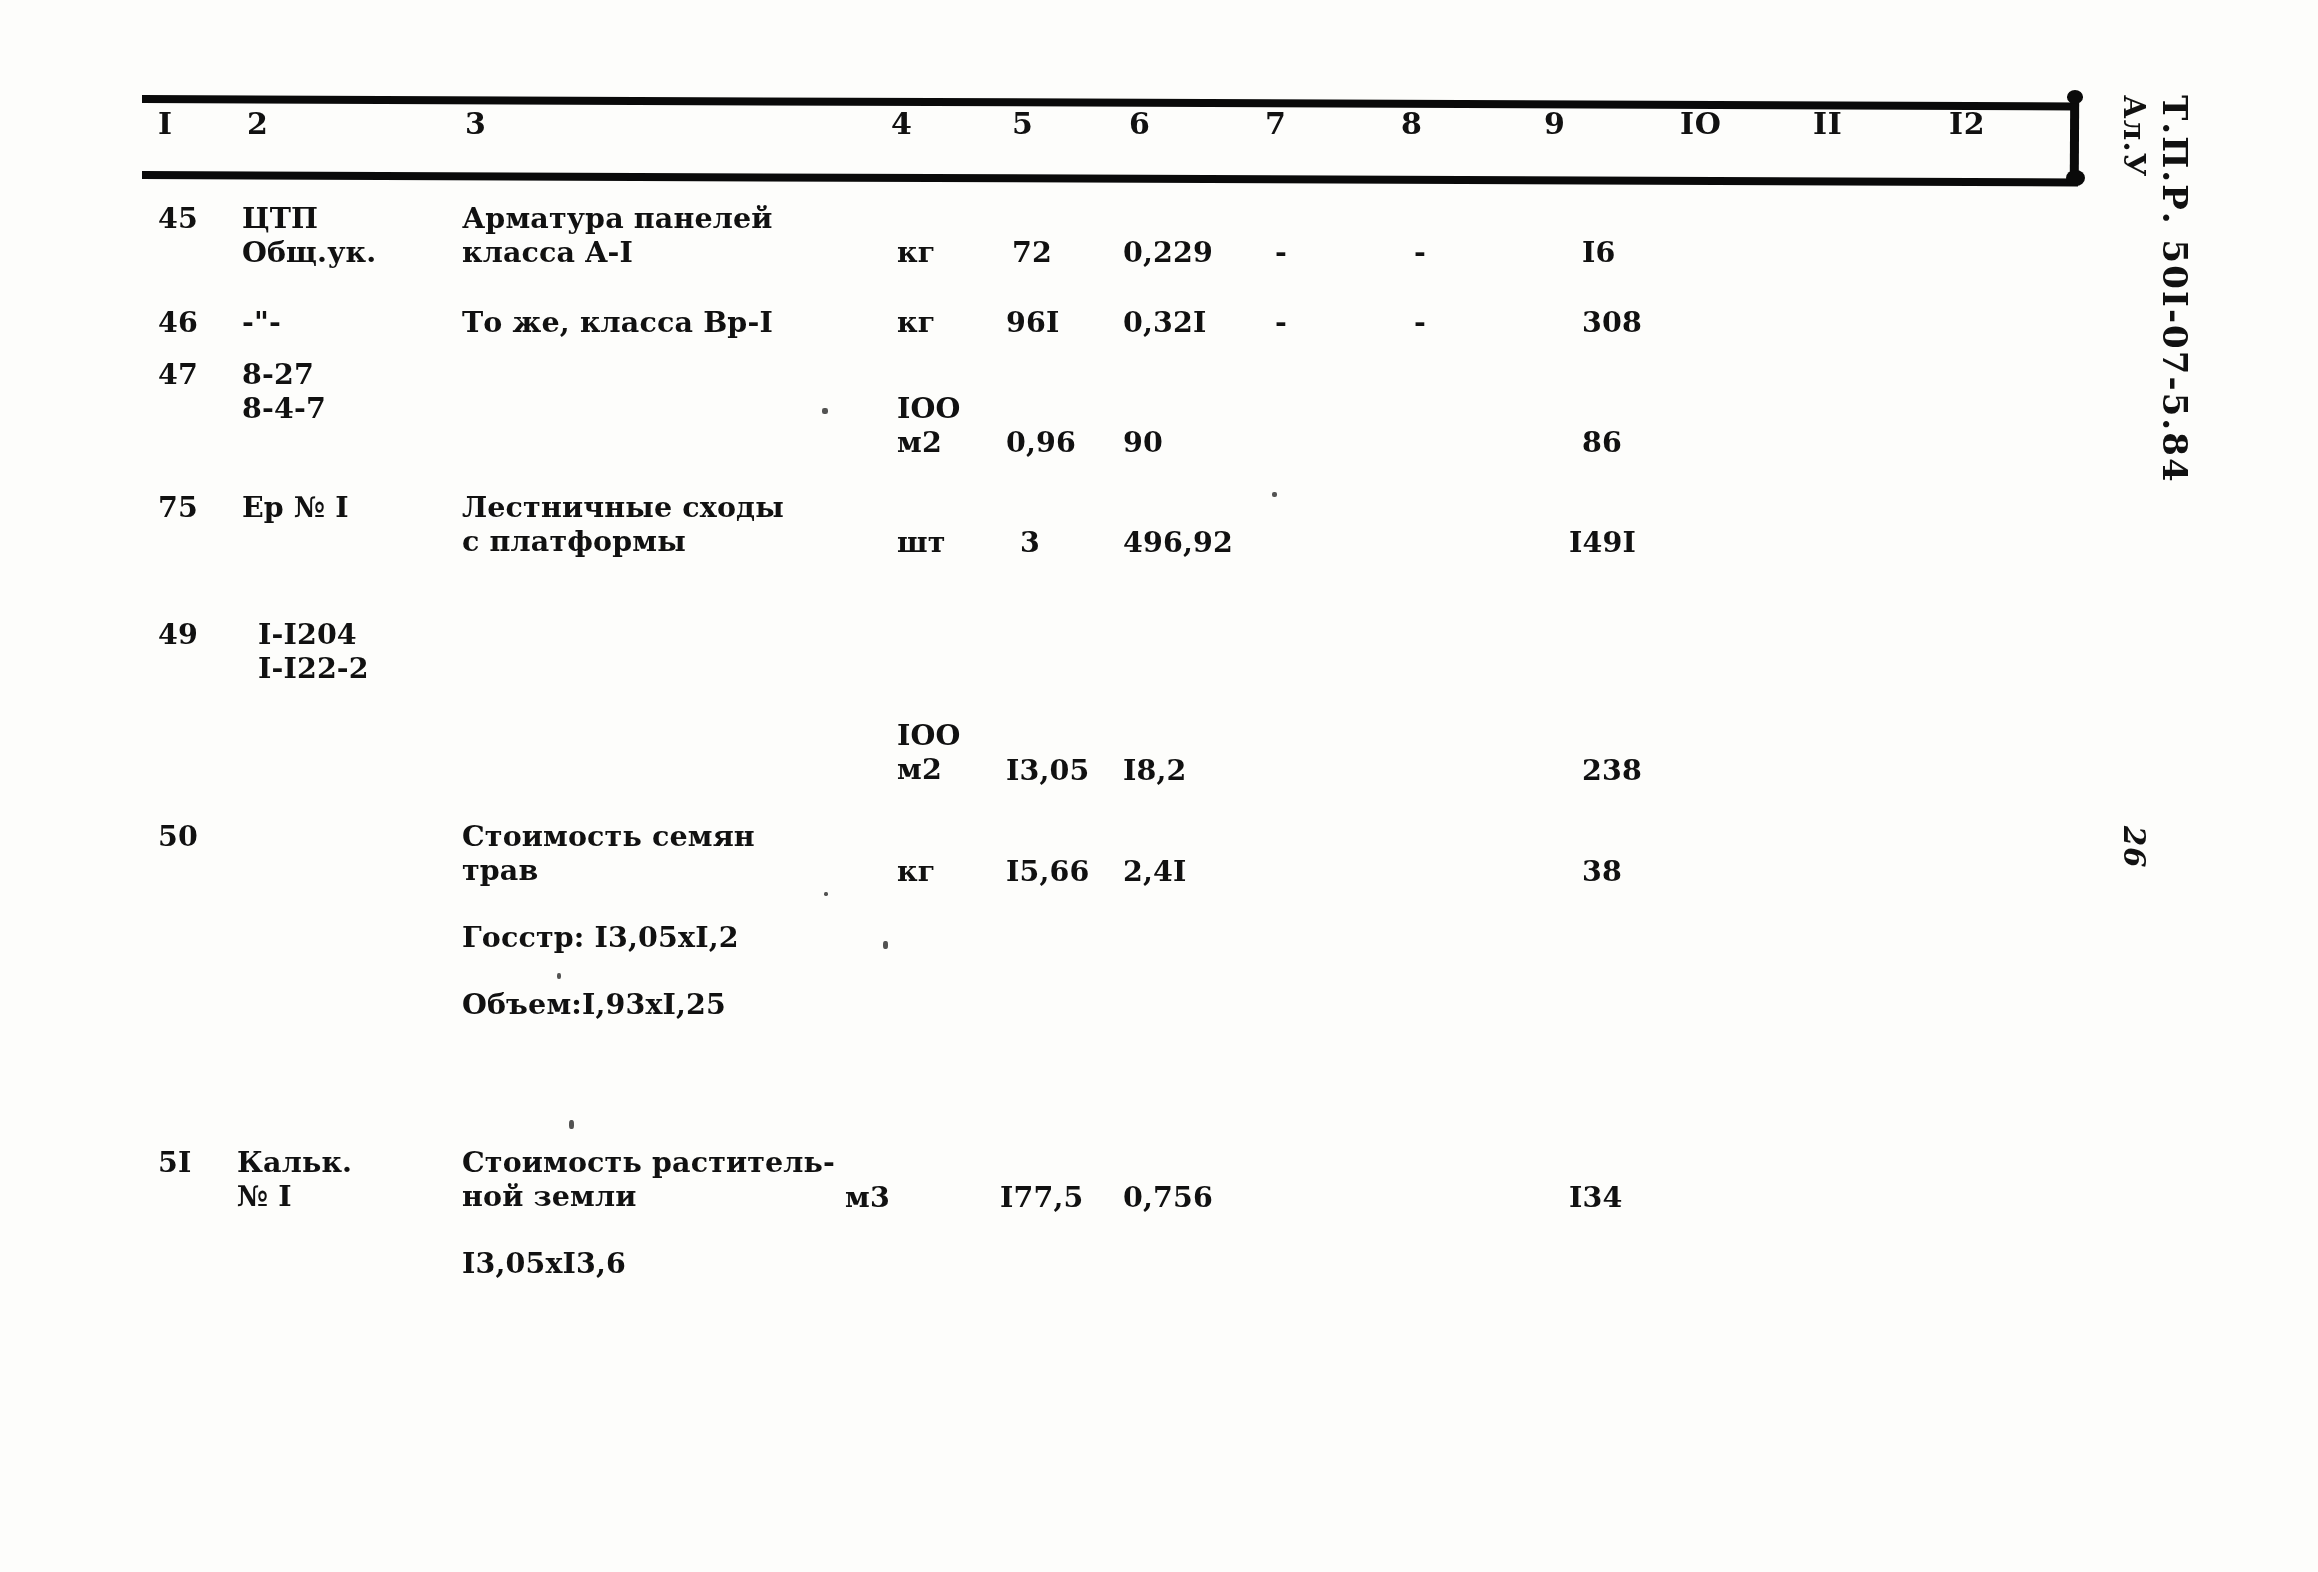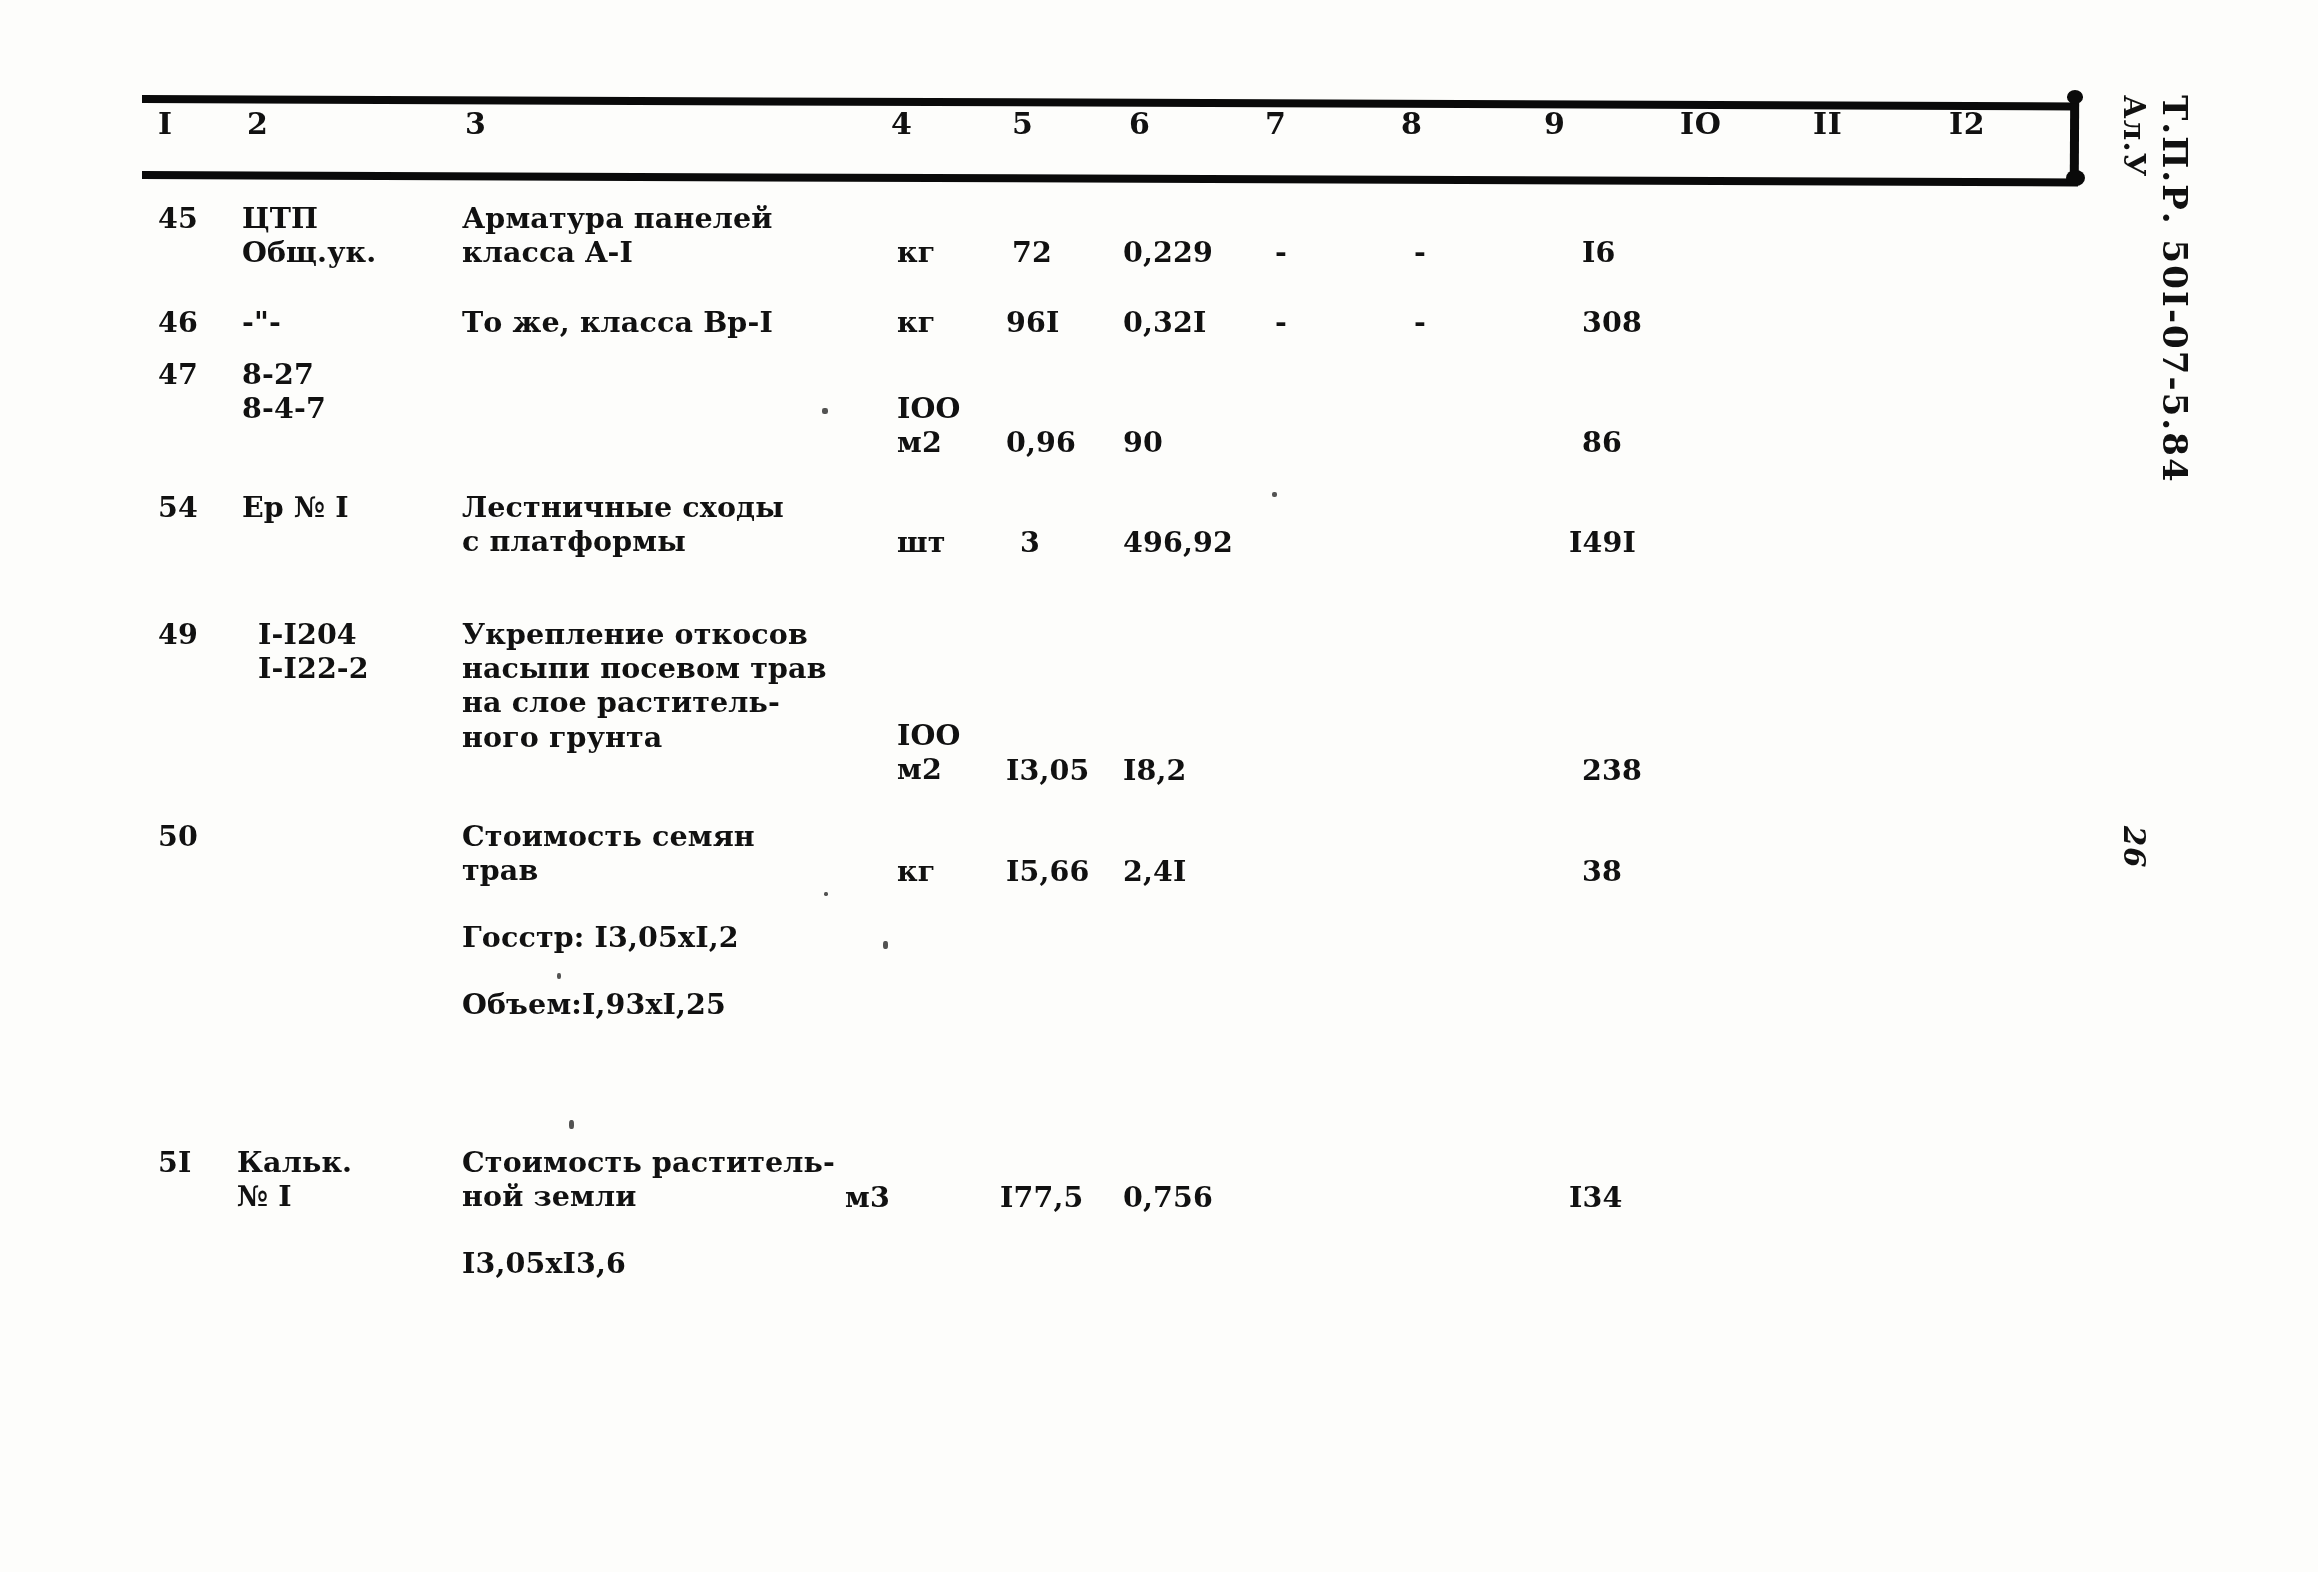--- a/index.html
+++ b/index.html
@@ -167,36 +167,32 @@
 
   <div class="cell" style="left:158px;  top:357px">47</div>
   <div class="cell" style="left:242px;  top:357px">8-27
 8-4-7</div>
   <div class="cell num" style="left:897px; top:391px">IOO
 м2</div>
   <div class="cell num" style="left:1006px; top:425px">0,96</div>
   <div class="cell num" style="left:1123px; top:425px">90</div>
   <div class="cell num" style="left:1582px; top:425px">86</div>
 
-  <div class="cell" style="left:158px;  top:490px">54</div>
+  <div class="cell" style="left:158px;  top:490px">75</div>
   <div class="cell" style="left:242px;  top:490px">Ер № I</div>
   <div class="cell" style="left:462px;  top:490px">Лестничные сходы
 с платформы</div>
   <div class="cell num" style="left:897px; top:525px">шт</div>
   <div class="cell num" style="left:1020px; top:525px">3</div>
   <div class="cell num" style="left:1123px; top:525px">496,92</div>
   <div class="cell num" style="left:1569px; top:525px">I49I</div>
 
   <div class="cell" style="left:158px;  top:617px">49</div>
   <div class="cell" style="left:258px;  top:617px">I-I204
 I-I22-2</div>
-  <div class="cell" style="left:462px;  top:617px">Укрепление откосов
-насыпи посевом трав
-на слое раститель-
-ного грунта</div>
   <div class="cell num" style="left:897px; top:718px">IOO
 м2</div>
   <div class="cell num" style="left:1006px; top:753px">I3,05</div>
   <div class="cell num" style="left:1123px; top:753px">I8,2</div>
   <div class="cell num" style="left:1582px; top:753px">238</div>
 
   <div class="cell" style="left:158px;  top:819px">50</div>
   <div class="cell" style="left:462px;  top:819px">Стоимость семян
 трав</div>
   <div class="cell" style="left:462px;  top:920px">Госстр: I3,05xI,2</div>

